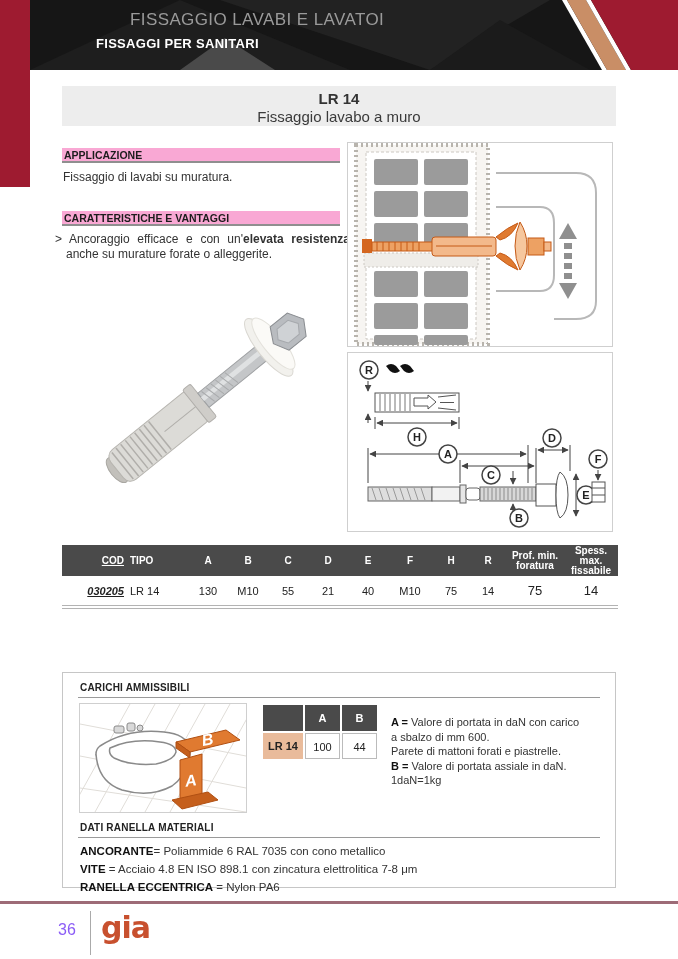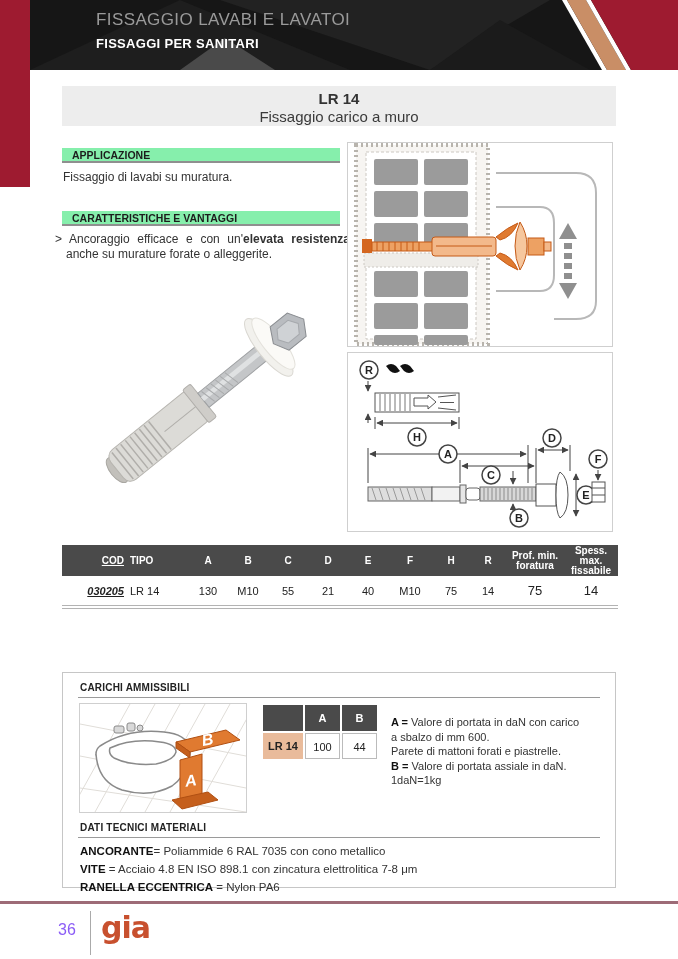--- a/index.html
+++ b/index.html
@@ -6,30 +6,30 @@
   #canvas{position:relative;width:678px;height:959px;background:#fff;overflow:hidden;
           font-family:"Liberation Sans",sans-serif;color:#2b2b2b;}
   .abs{position:absolute;}
 
   
   .red-band{left:0;top:0;width:30px;height:187px;background:#9e1b30;}
 
   
   .header{left:30px;top:0;width:648px;height:70px;background:#161616;overflow:hidden;}
   .header-text{left:66px;top:10px;}
-  .header-title{font-size:17px;letter-spacing:.4px;color:#9a9a9a;font-weight:400;}
+  .header-title{font-size:17px;letter-spacing:.4px;color:#9a9a9a;font-weight:400;margin-left:34px;}
   .header-sub{font-size:13px;letter-spacing:.3px;color:#ffffff;font-weight:700;margin-top:6px;}
 
   
   .banner{left:62px;top:86px;width:554px;height:40px;background:#ededed;text-align:center;}
   .banner-model{font-size:15px;font-weight:700;color:#333;margin-top:4px;}
   .banner-desc{font-size:15px;color:#3a3a3a;margin-top:1px;}
 
-  .section-bar{width:278px;height:15px;background:#86efac;border-bottom:2px solid #8f8f8f;
-               font-size:10.5px;font-weight:700;color:#1c1c1c;line-height:15px;padding-left:10px;box-sizing:border-box;}
+  .section-bar{width:278px;height:15px;background:#f9a8d4;border-bottom:2px solid #8f8f8f;
+               font-size:10.5px;font-weight:700;color:#1c1c1c;line-height:15px;padding-left:2px;box-sizing:border-box;}
   .body-text{font-size:12px;color:#333;}
   .bullet{width:284px;font-size:12px;color:#333;text-align:justify;line-height:15px;
           padding-left:11px;text-indent:-11px;}
 
   .frame{border:1px solid #cfcfcf;background:#fff;box-sizing:border-box;}
 
   
   .spec{left:62px;top:545px;width:556px;}
   .spec-head{display:flex;background:#4a4a4a;color:#fff;height:31px;align-items:center;}
   .spec-head .cell{font-size:10px;font-weight:700;line-height:10px;}
@@ -91,21 +91,21 @@
       <polygon points="561,0 648,0 648,70 601,70" fill="#9e1b30"></polygon>
     </svg>
     <div class="abs header-text">
       <div class="header-title">FISSAGGIO LAVABI E LAVATOI</div>
       <div class="header-sub">FISSAGGI PER SANITARI</div>
     </div>
   </div>
 
   <div class="abs banner">
     <div class="banner-model">LR 14</div>
-    <div class="banner-desc">Fissaggio carico a muro</div>
+    <div class="banner-desc">Fissaggio lavabo a muro</div>
   </div>
 
   <div class="abs section-bar" style="left:62px;top:148px;">APPLICAZIONE</div>
   <div class="abs body-text" style="left:63px;top:170px;">Fissaggio di lavabi su muratura.</div>
 
   <div class="abs section-bar" style="left:62px;top:211px;">CARATTERISTICHE E VANTAGGI</div>
   <div class="abs bullet" style="left:55px;top:232px;"><span>&gt;</span> <span>Ancoraggio efficace e con un'</span><b>elevata resistenza</b><span> anche su murature forate o alleggerite.</span></div>
 
   <div class="abs frame" style="left:347px;top:142px;width:266px;height:205px;">
     <svg width="264" height="203" viewBox="0 0 264 203">
@@ -394,21 +394,21 @@
     </div>
 
     <div class="abs notes" style="left:328px;top:31px;margin-top:11px;">
       <div><b>A =</b><span class="pre"> Valore di portata in daN con carico</span></div>
       <div><span>a sbalzo di mm 600.</span></div>
       <div><span>Parete di mattoni forati e piastrelle.</span></div>
       <div><b>B =</b><span class="pre"> Valore di portata assiale in daN.</span></div>
       <div><span>1daN=1kg</span></div>
     </div>
 
-    <div class="abs mini-head" style="left:17px;top:149px;">DATI TECNICI MATERIALI</div>
+    <div class="abs mini-head" style="left:17px;top:149px;">DATI RANELLA MATERIALI</div>
     <div class="abs hairline" style="left:15px;top:164px;width:522px;"></div>
     <div class="abs" style="left:17px;top:169px;">
       <div class="dati-line"><b>ANCORANTE</b><span class="pre">= Poliammide 6 RAL 7035 con cono metallico</span></div>
       <div class="dati-line"><b>VITE</b><span class="pre"> = Acciaio 4.8 EN ISO 898.1 con zincatura elettrolitica 7-8 μm</span></div>
       <div class="dati-line"><b>RANELLA ECCENTRICA</b><span class="pre"> = Nylon PA6</span></div>
     </div>
   </div>
 
   <div class="abs footer-line"></div>
   <div class="abs page-num">36</div>

